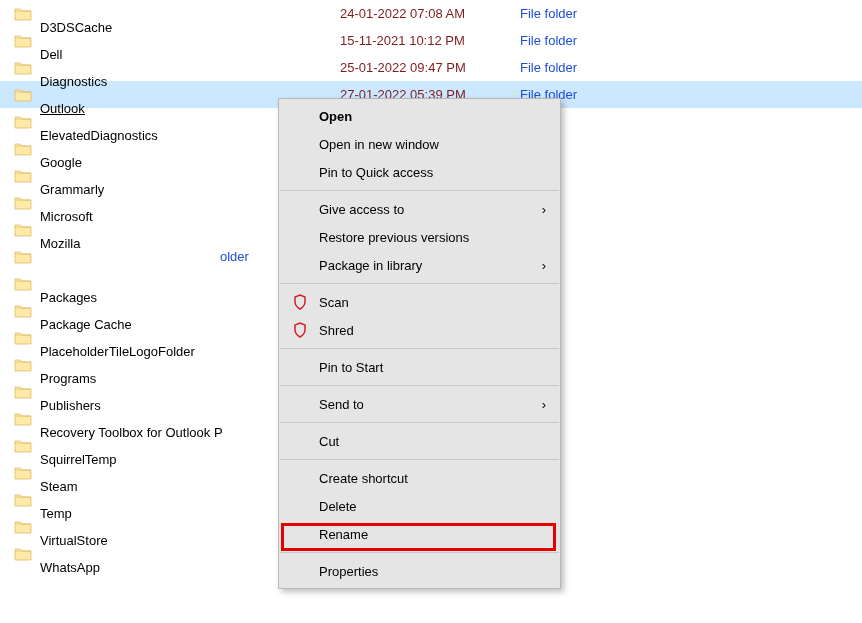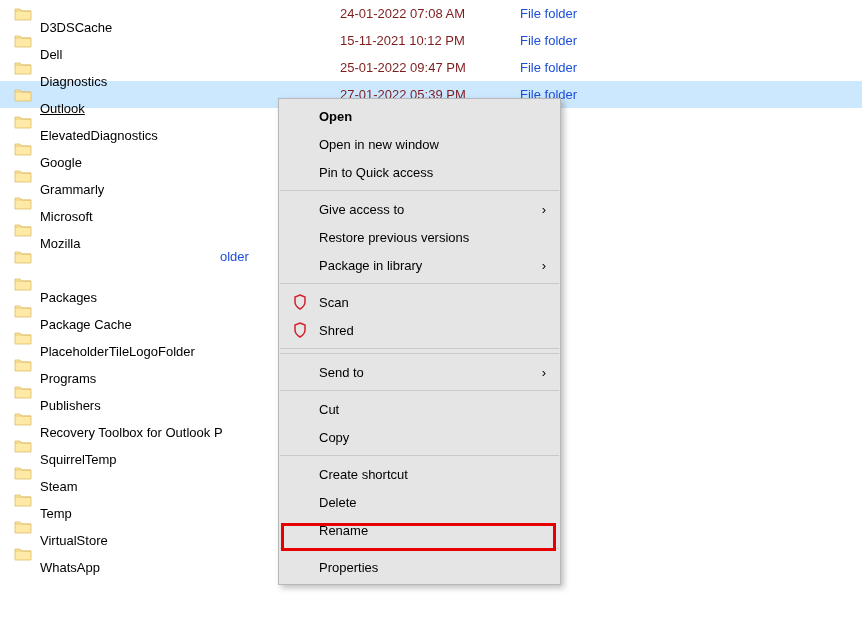--- a/index.html
+++ b/index.html
@@ -367,31 +367,31 @@
     </div>
   <div class="menu-item">
       <span class="menu-icon">
         <svg width="16" height="16" viewBox="0 0 16 16">
           <path d="M8 1 L13 3 V8 C13 12 8 15 8 15 C8 15 3 12 3 8 V3 Z" fill="none" stroke="#d4202c" stroke-width="1.5"></path>
         </svg>
       </span>
       <span>Shred</span>
     </div>
   <div class="sep"></div>
+  <div class="menu-item">
+      <span>Pin to Start</span>
+    </div>
   <div class="sep"></div>
   <div class="menu-item">
       <span>Send to</span>
       <span class="chevron">›</span>
     </div>
   <div class="sep"></div>
   <div class="menu-item">
       <span>Cut</span>
-    </div>
-  <div class="menu-item">
-      <span>Copy</span>
     </div>
   <div class="sep"></div>
   <div class="menu-item">
       <span>Create shortcut</span>
     </div>
   <div class="menu-item">
       <span>Delete</span>
     </div>
   <div class="menu-item">
       <span>Rename</span>

